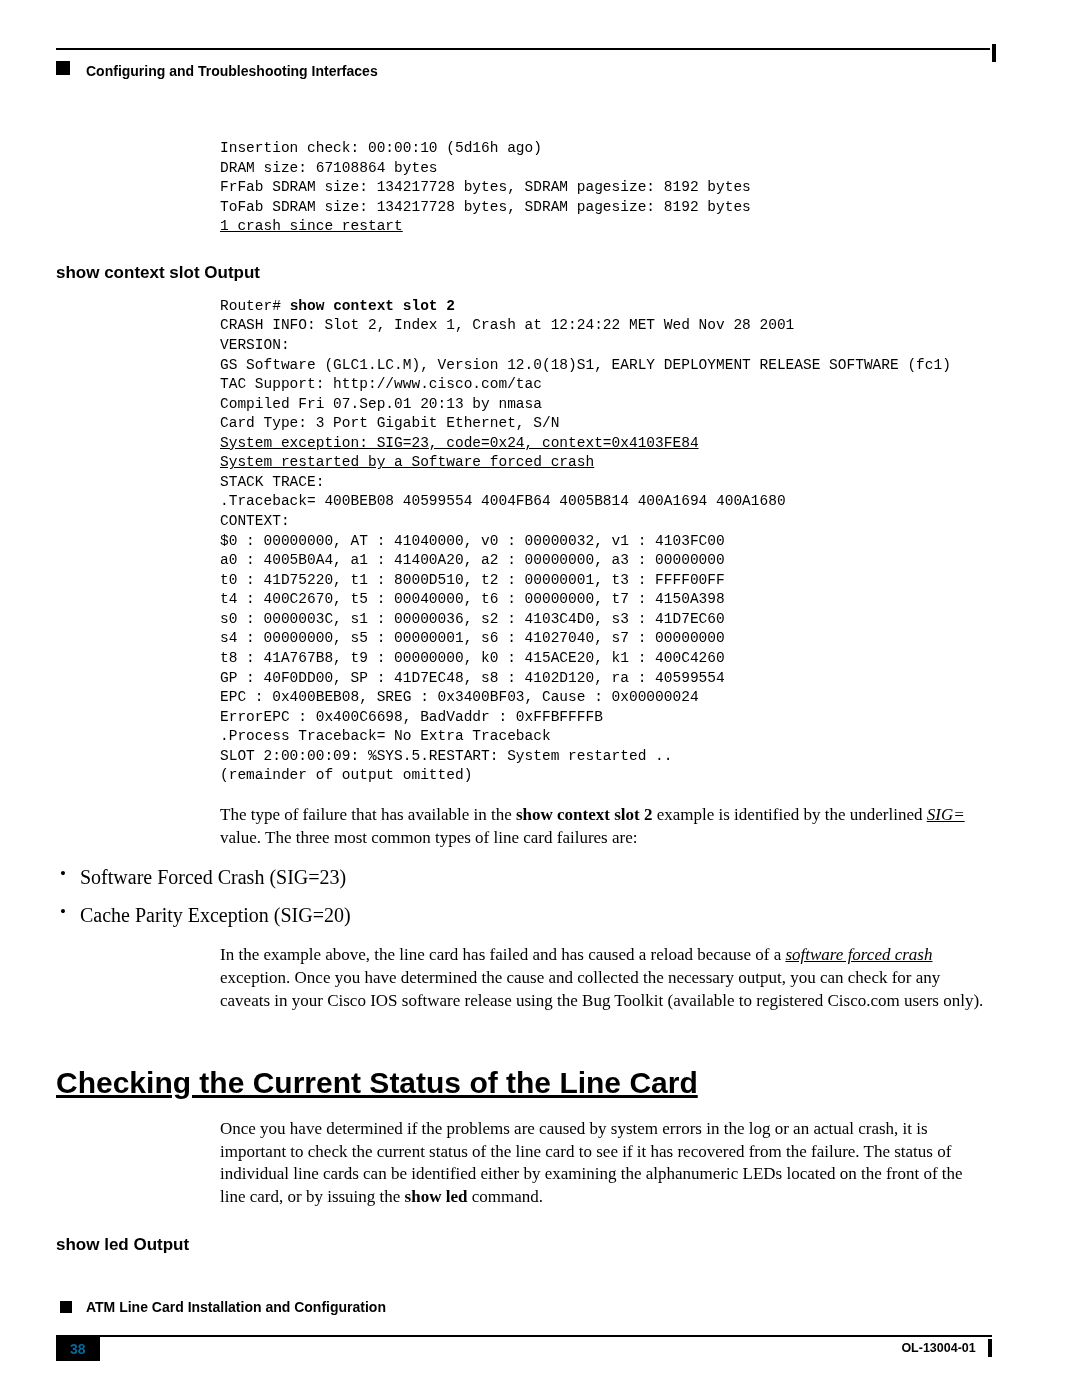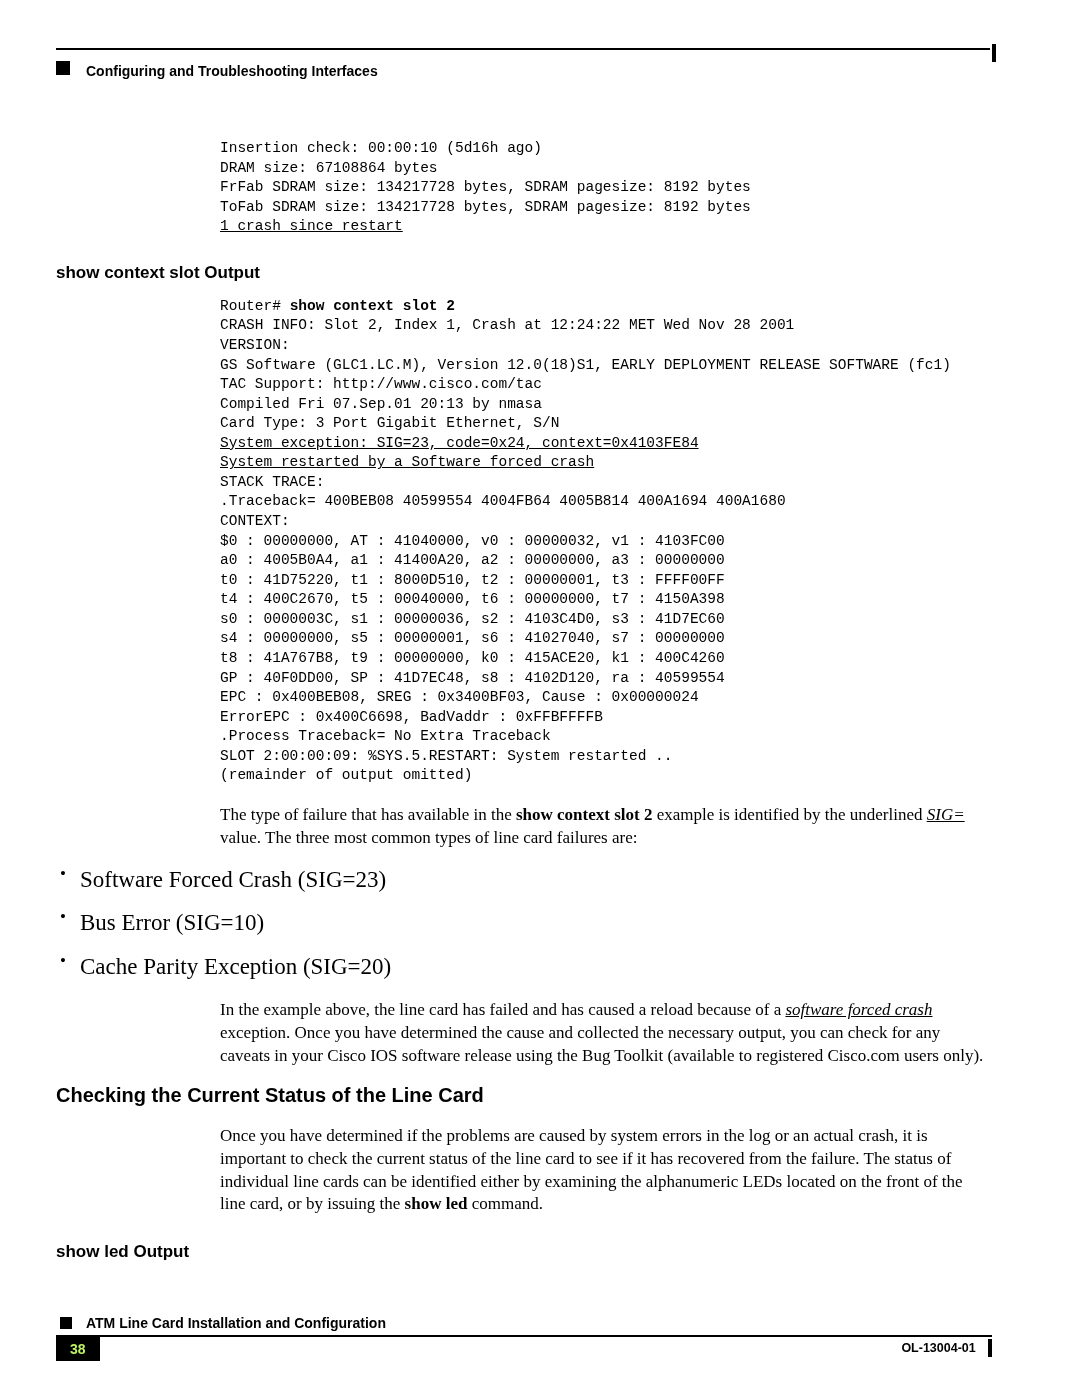--- a/index.html
+++ b/index.html
@@ -55,56 +55,57 @@
     .bold { font-weight: bold; }
     .h3 {
       font-family: Arial, Helvetica, sans-serif;
       font-weight: bold;
       font-size: 17px;
       margin: 26px 0 14px 0;
     }
     .h2 {
       font-family: Arial, Helvetica, sans-serif;
       font-weight: bold;
-      font-size: 20px;
-      margin: 16px 0 18px 0;
+      font-size: 30px;
+      margin: 53px 0 18px 0;
+      text-decoration: underline;
     }
     .body-text {
       line-height: 1.35;
       margin-bottom: 8px;
       font-size: 17px;
     }
     .bullet-list {
       list-style: none;
       margin: 8px 0 10px 0;
     }
     .bullet-list li {
       padding-left: 24px;
       position: relative;
       line-height: 1.9;
-      font-size: 23px;
+      font-size: 20px;
     }
     .bullet-list li::before {
       content: "•";
       position: absolute;
       left: 4px;
       font-size: 17px;
     }
     .italic { font-style: italic; text-decoration: underline; }
     .footer {
       position: absolute;
       bottom: 36px;
       left: 56px;
       right: 88px;
     }
     .footer-title-row {
       display: flex;
       align-items: center;
       border-bottom: 2px solid #000;
-      padding-bottom: 4px;
+      padding-bottom: 20px;
     }
     .footer-marker {
       width: 12px;
       height: 12px;
       background: #000;
       margin-right: 14px;
       margin-left: 4px;
     }
     .footer-doc-title {
       font-family: Arial, Helvetica, sans-serif;
@@ -112,21 +113,21 @@
       font-size: 14px;
     }
     .footer-bottom {
       display: flex;
       justify-content: space-between;
       align-items: flex-start;
       margin-top: 0;
     }
     .page-num-box {
       background: #000;
-      color: #bef264;
+      color: #0369a1;
       font-family: Arial, Helvetica, sans-serif;
       font-weight: bold;
       font-size: 14px;
       padding: 4px 14px;
       display: inline-block;
     }
     .doc-id {
       font-family: Arial, Helvetica, sans-serif;
       font-weight: bold;
       font-size: 12.5px;
@@ -186,21 +187,20 @@
 <span>.Process Traceback= No Extra Traceback</span>
 <span>SLOT 2:00:00:09: %SYS.5.RESTART: System restarted ..</span>
 <span>(remainder of output omitted)</span></div>
 
   <div class="content-indent body-text" style="margin-top:18px">
     <span>The type of failure that has available in the </span><span class="bold">show context slot 2</span><span> example is identified by the underlined </span><span class="italic">SIG=</span><span> value. The three most common types of line card failures are:</span>
   </div>
 
   <ul class="content-indent bullet-list">
     <li>Software Forced Crash (SIG=23)</li>
-    <li>Bus Error (SIG=10)</li>
     <li>Cache Parity Exception (SIG=20)</li>
   </ul>
 
   <div class="content-indent body-text">
     <span>In the example above, the line card has failed and has caused a reload because of a </span><span class="italic">software forced crash</span><span> exception. Once you have determined the cause and collected the necessary output, you can check for any caveats in your Cisco IOS software release using the Bug Toolkit (available to registered Cisco.com users only).</span>
   </div>
 
   <div class="h2">Checking the Current Status of the Line Card</div>
 
   <div class="content-indent body-text">

